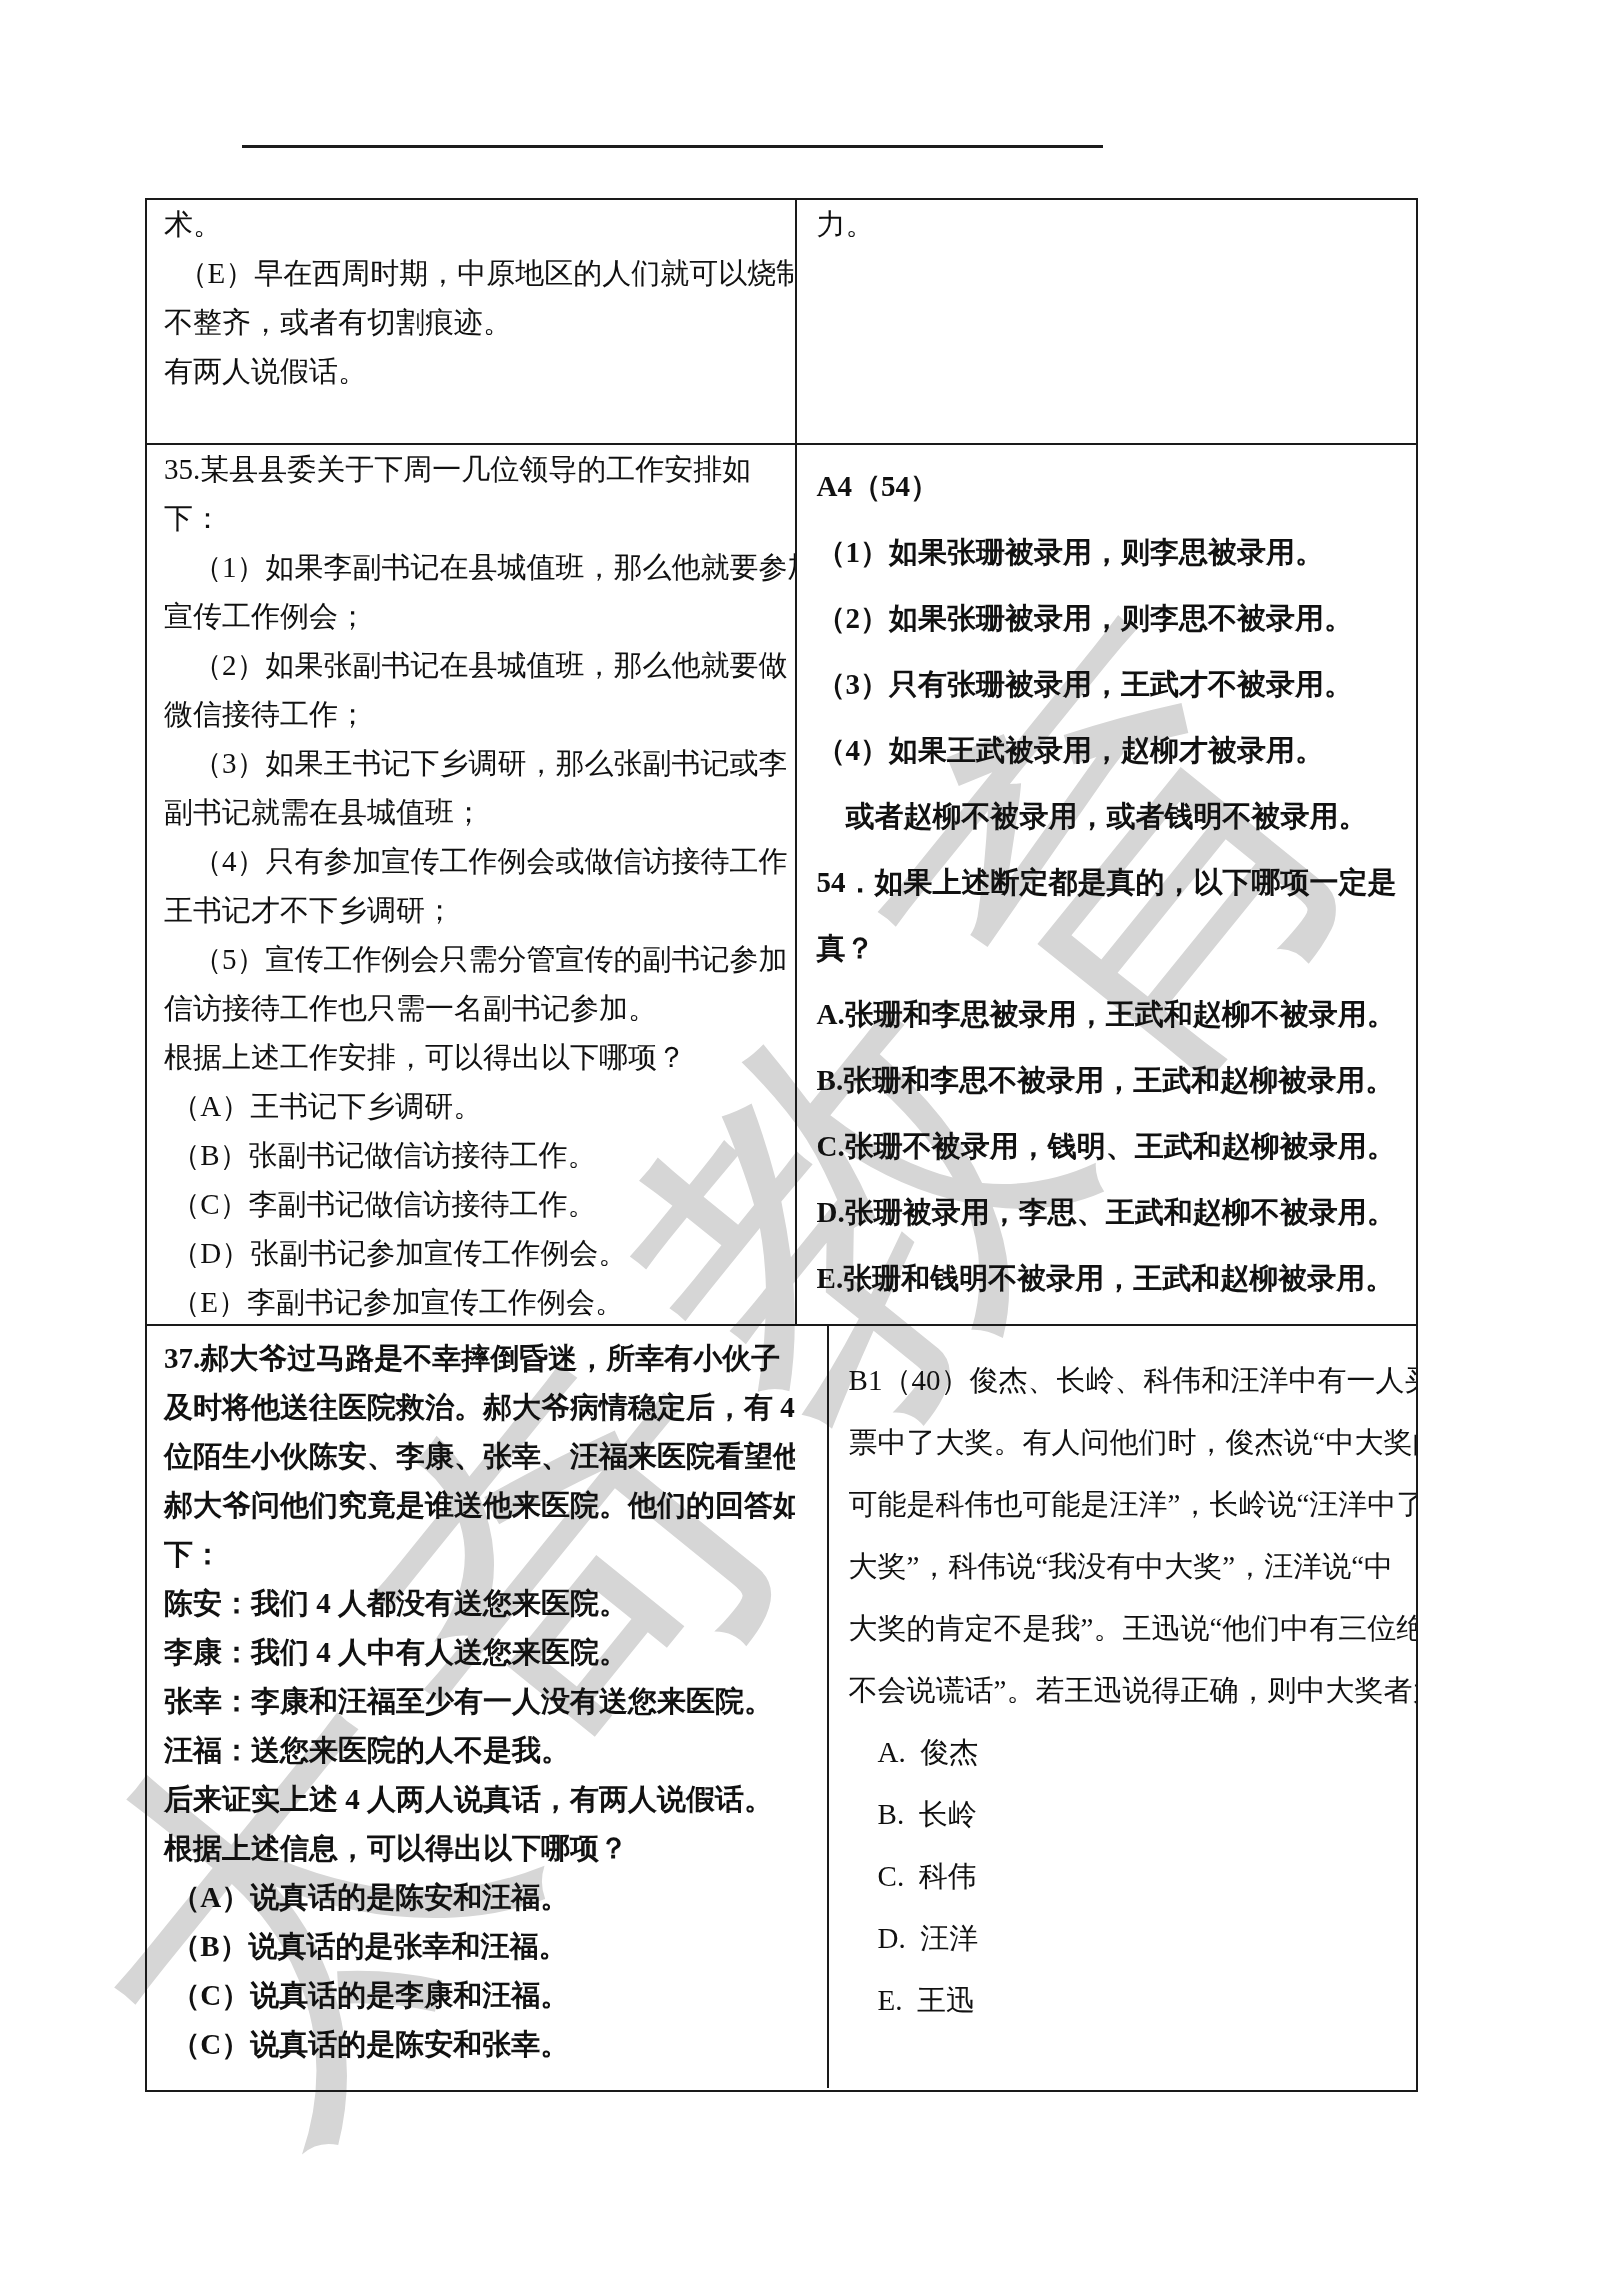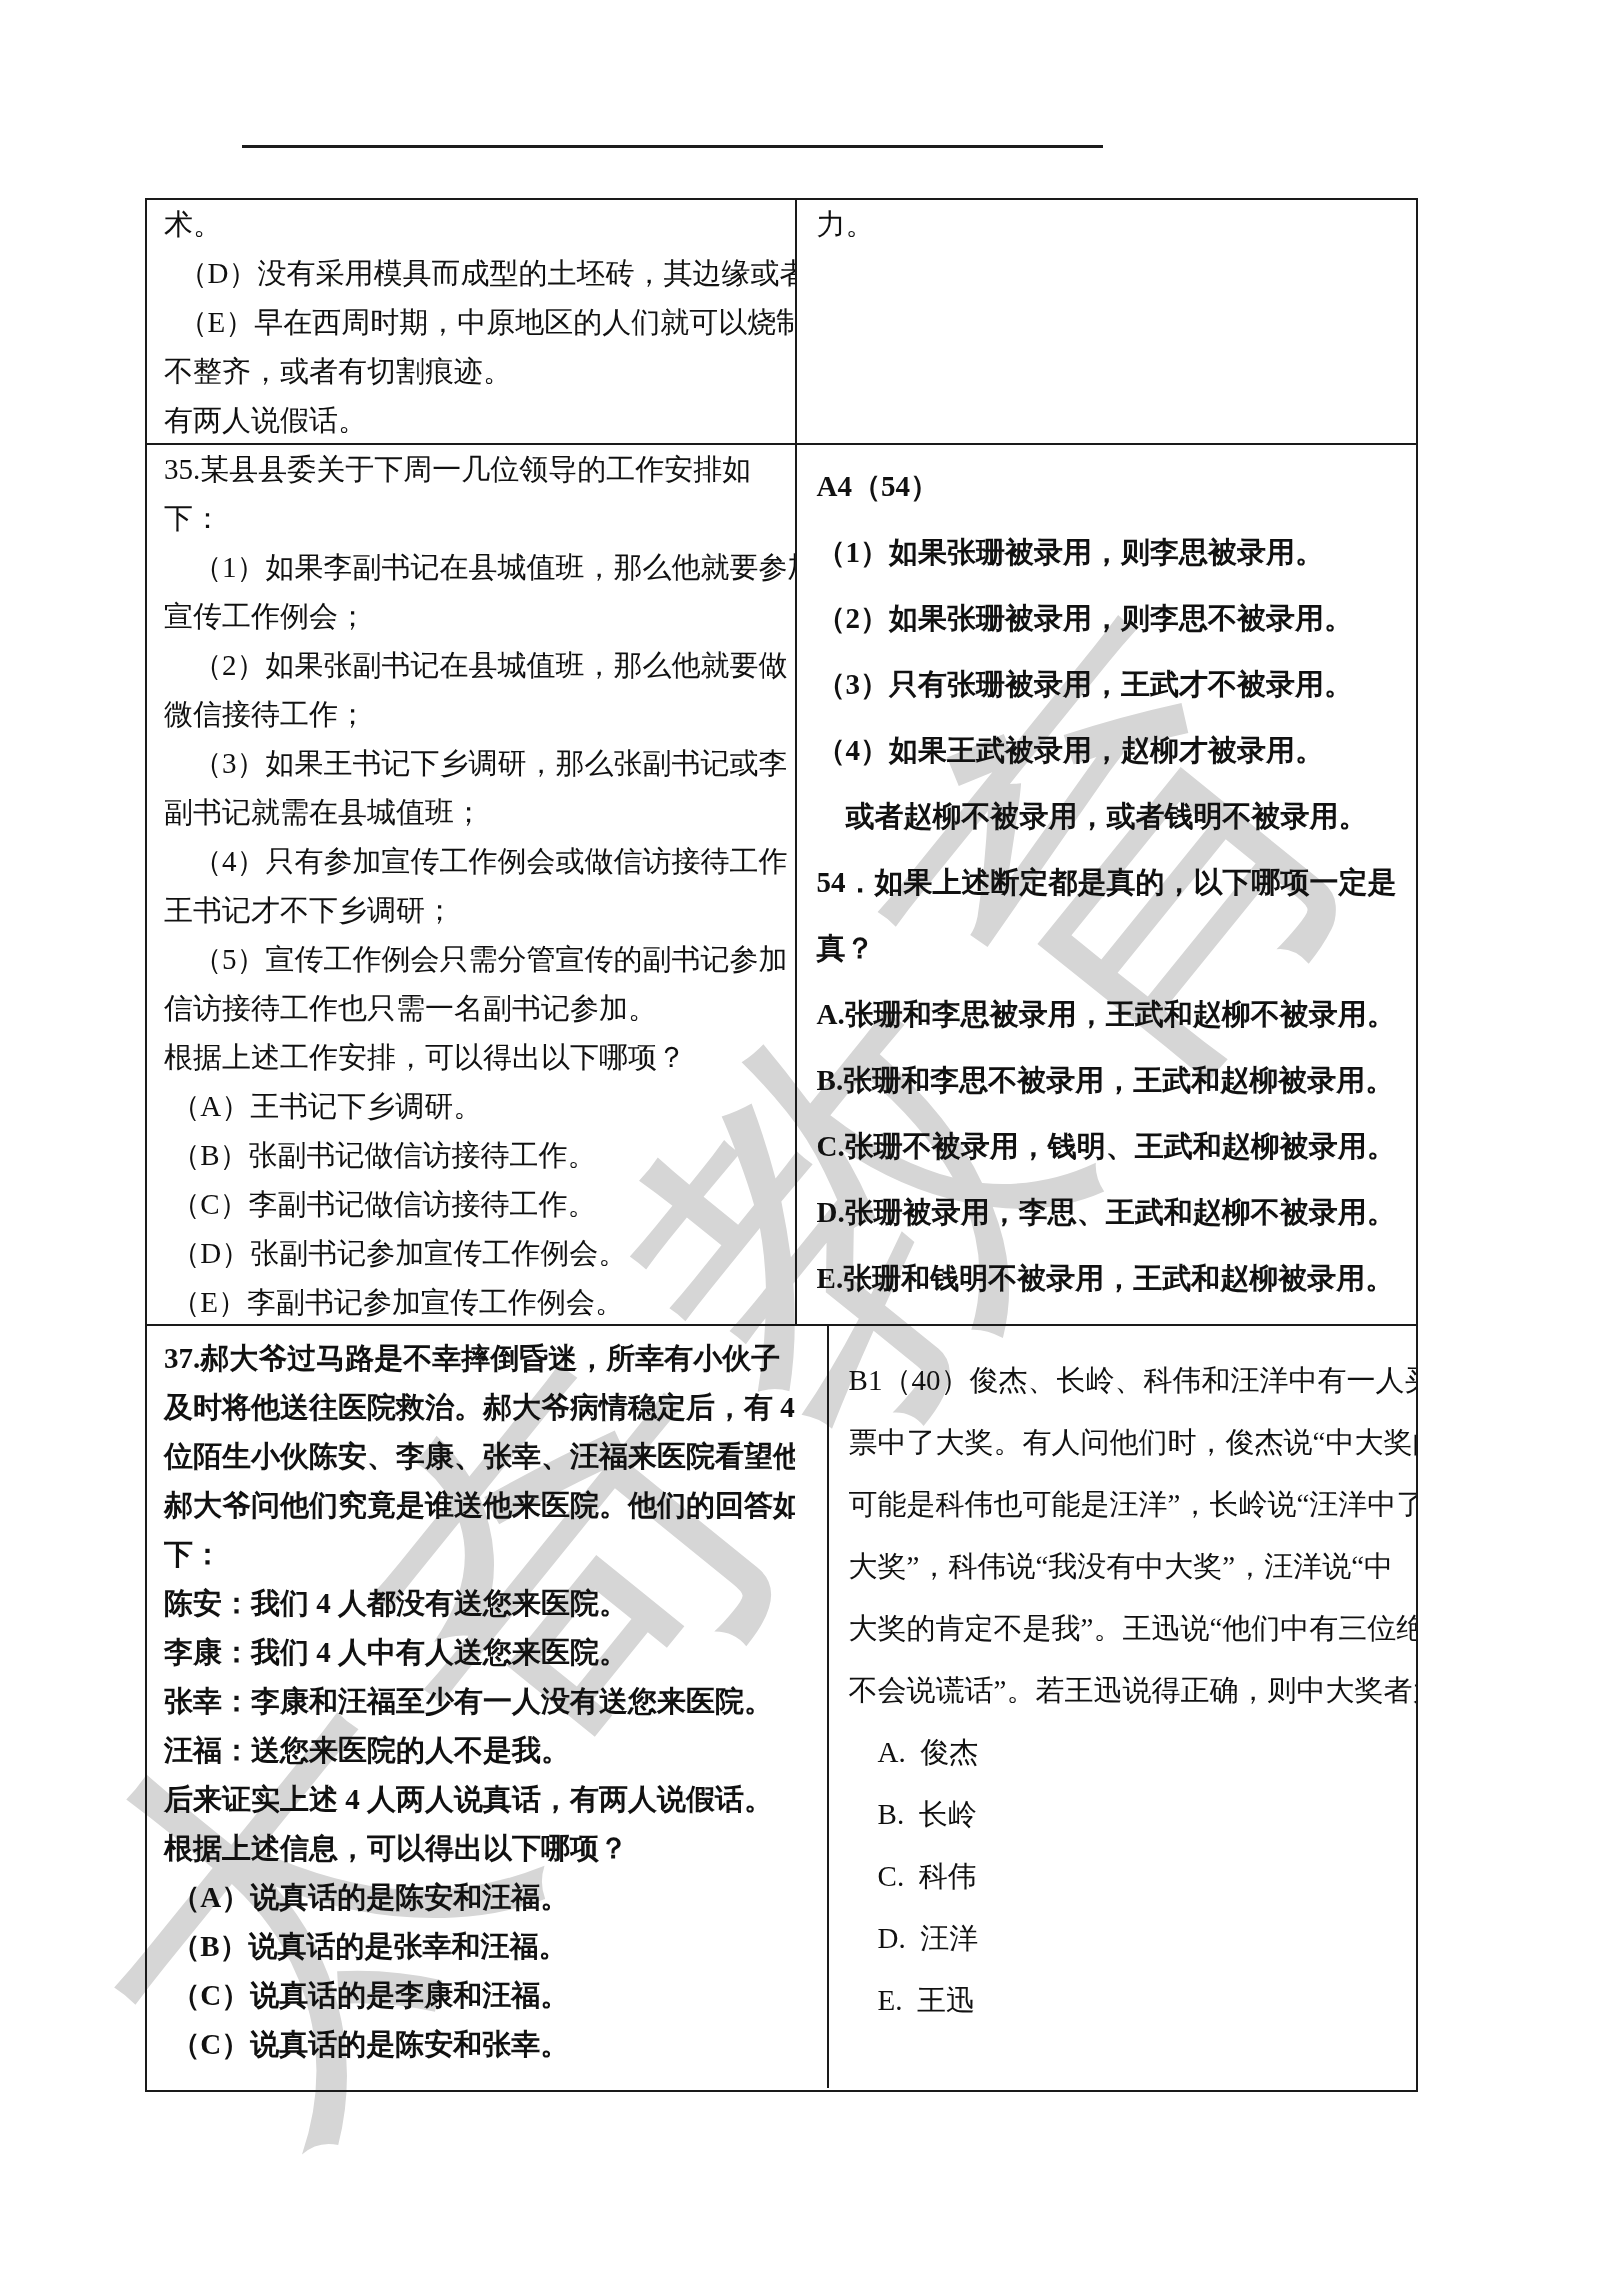--- a/index.html
+++ b/index.html
@@ -62,21 +62,21 @@
 
 <div class="page">
 
   <div class="hrule"></div>
 
   <div class="watermark">太奇教育</div>
 
   <div class="qtable">
 
     <div class="trow" style="height:243px">
-      <div class="cell cl lh75"><div class="ln">术。</div><div class="ln">  （D）没有采用模具而成型的土坯砖，其边缘或者</div><div class="ln">  （E）早在西周时期，中原地区的人们就可以烧制</div><div class="ln">不整齐，或者有切割痕迹。</div><div class="ln">有两人说假话。</div></div>
+      <div class="cell cl lh75"><div class="ln">术。</div><div class="ln">  （E）早在西周时期，中原地区的人们就可以烧制</div><div class="ln">不整齐，或者有切割痕迹。</div><div class="ln">有两人说假话。</div></div>
       <div class="cell cr lh75"><div class="ln">力。</div></div>
     </div>
 
     <div class="trow bt" style="height:879px">
       <div class="cell cl lh75"><div class="ln">35.某县县委关于下周一几位领导的工作安排如</div><div class="ln">下：</div><div class="ln">　（1）如果李副书记在县城值班，那么他就要参加</div><div class="ln">宣传工作例会；</div><div class="ln">　（2）如果张副书记在县城值班，那么他就要做</div><div class="ln">微信接待工作；</div><div class="ln">　（3）如果王书记下乡调研，那么张副书记或李</div><div class="ln">副书记就需在县城值班；</div><div class="ln">　（4）只有参加宣传工作例会或做信访接待工作，</div><div class="ln">王书记才不下乡调研；</div><div class="ln">　（5）宣传工作例会只需分管宣传的副书记参加，</div><div class="ln">信访接待工作也只需一名副书记参加。</div><div class="ln">根据上述工作安排，可以得出以下哪项？</div><div class="ln"> （A）王书记下乡调研。</div><div class="ln"> （B）张副书记做信访接待工作。</div><div class="ln"> （C）李副书记做信访接待工作。</div><div class="ln"> （D）张副书记参加宣传工作例会。</div><div class="ln"> （E）李副书记参加宣传工作例会。</div></div>
       <div class="cell cr lh101 pt14"><div class="ln">A4（54）</div><div class="ln">（1）如果张珊被录用，则李思被录用。</div><div class="ln">（2）如果张珊被录用，则李思不被录用。</div><div class="ln">（3）只有张珊被录用，王武才不被录用。</div><div class="ln">（4）如果王武被录用，赵柳才被录用。</div><div class="ln">　或者赵柳不被录用，或者钱明不被录用。</div><div class="ln">54．如果上述断定都是真的，以下哪项一定是</div><div class="ln">真？</div><div class="ln">A.张珊和李思被录用，王武和赵柳不被录用。</div><div class="ln">B.张珊和李思不被录用，王武和赵柳被录用。</div><div class="ln">C.张珊不被录用，钱明、王武和赵柳被录用。</div><div class="ln">D.张珊被录用，李思、王武和赵柳不被录用。</div><div class="ln">E.张珊和钱明不被录用，王武和赵柳被录用。</div></div>
     </div>
 
     <div class="trow bt" style="height:762px">
       <div class="cell cl lh75 pt14"><div class="ln">37.郝大爷过马路是不幸摔倒昏迷，所幸有小伙子</div><div class="ln">及时将他送往医院救治。郝大爷病情稳定后，有 4</div><div class="ln">位陌生小伙陈安、李康、张幸、汪福来医院看望他。</div><div class="ln">郝大爷问他们究竟是谁送他来医院。他们的回答如</div><div class="ln">下：</div><div class="ln">陈安：我们 4 人都没有送您来医院。</div><div class="ln">李康：我们 4 人中有人送您来医院。</div><div class="ln">张幸：李康和汪福至少有一人没有送您来医院。</div><div class="ln">汪福：送您来医院的人不是我。</div><div class="ln">后来证实上述 4 人两人说真话，有两人说假话。</div><div class="ln">根据上述信息，可以得出以下哪项？</div><div class="ln"> （A）说真话的是陈安和汪福。</div><div class="ln"> （B）说真话的是张幸和汪福。</div><div class="ln"> （C）说真话的是李康和汪福。</div><div class="ln"> （C）说真话的是陈安和张幸。</div></div>

